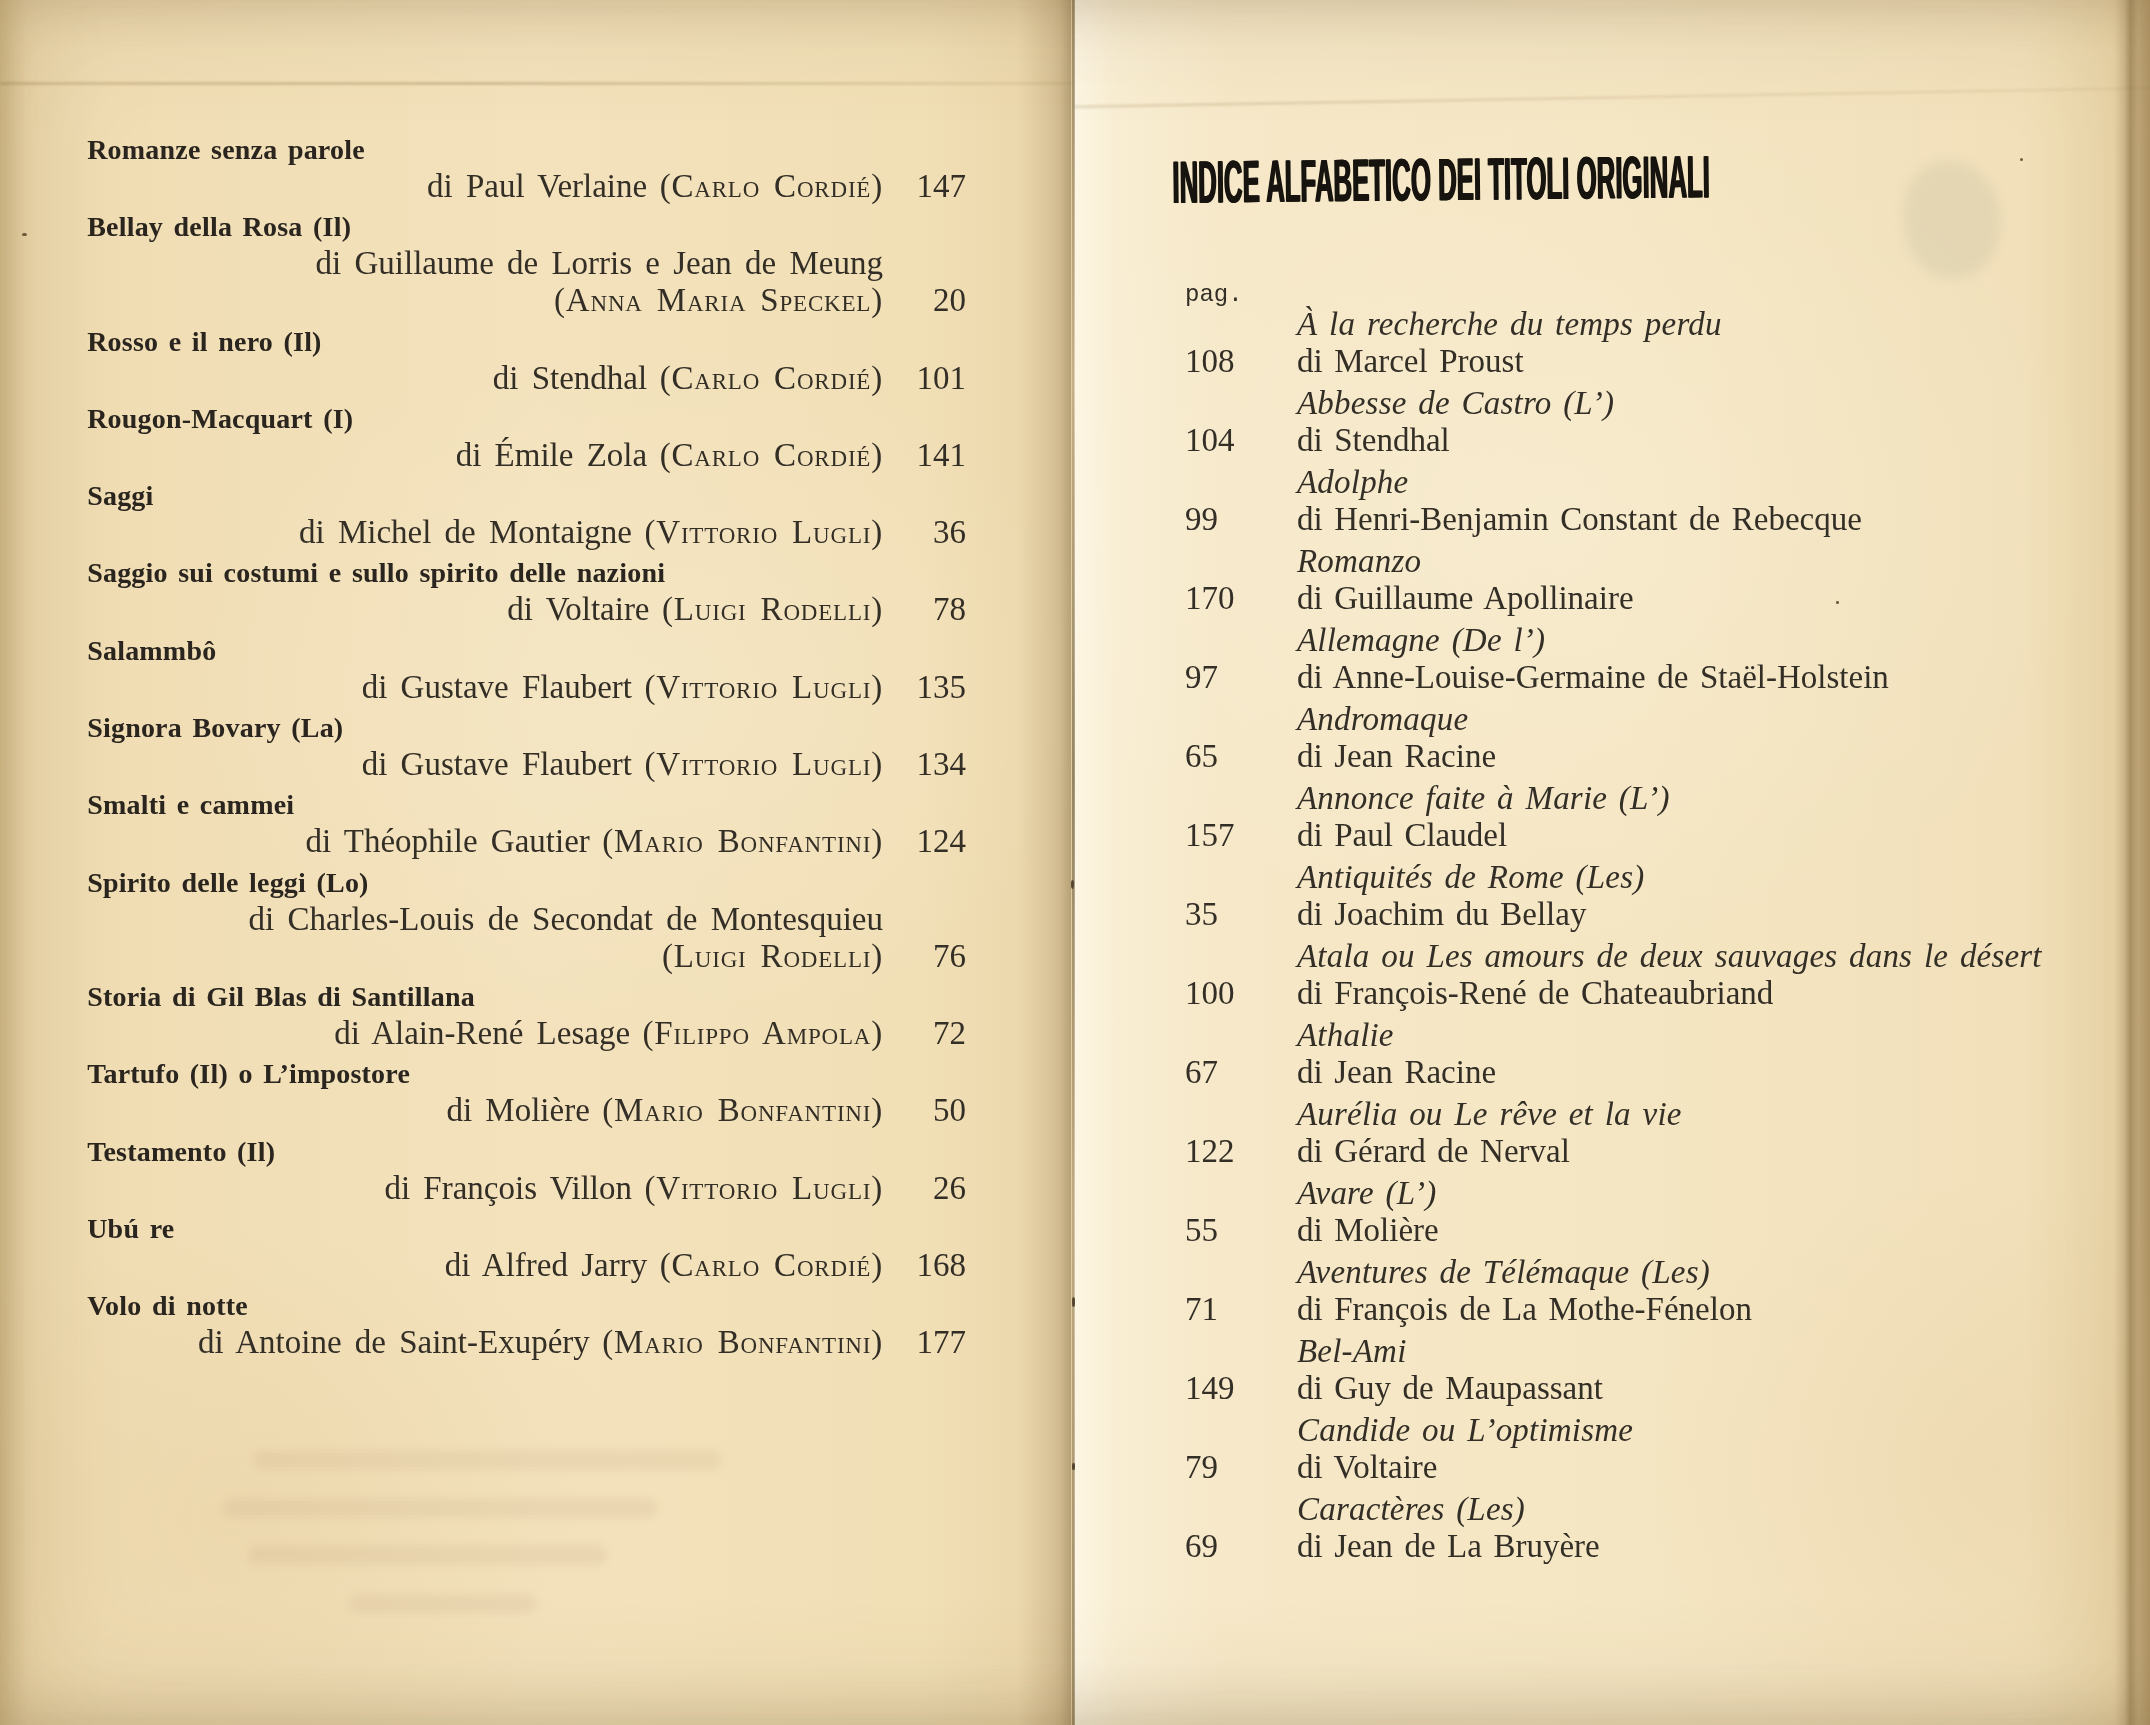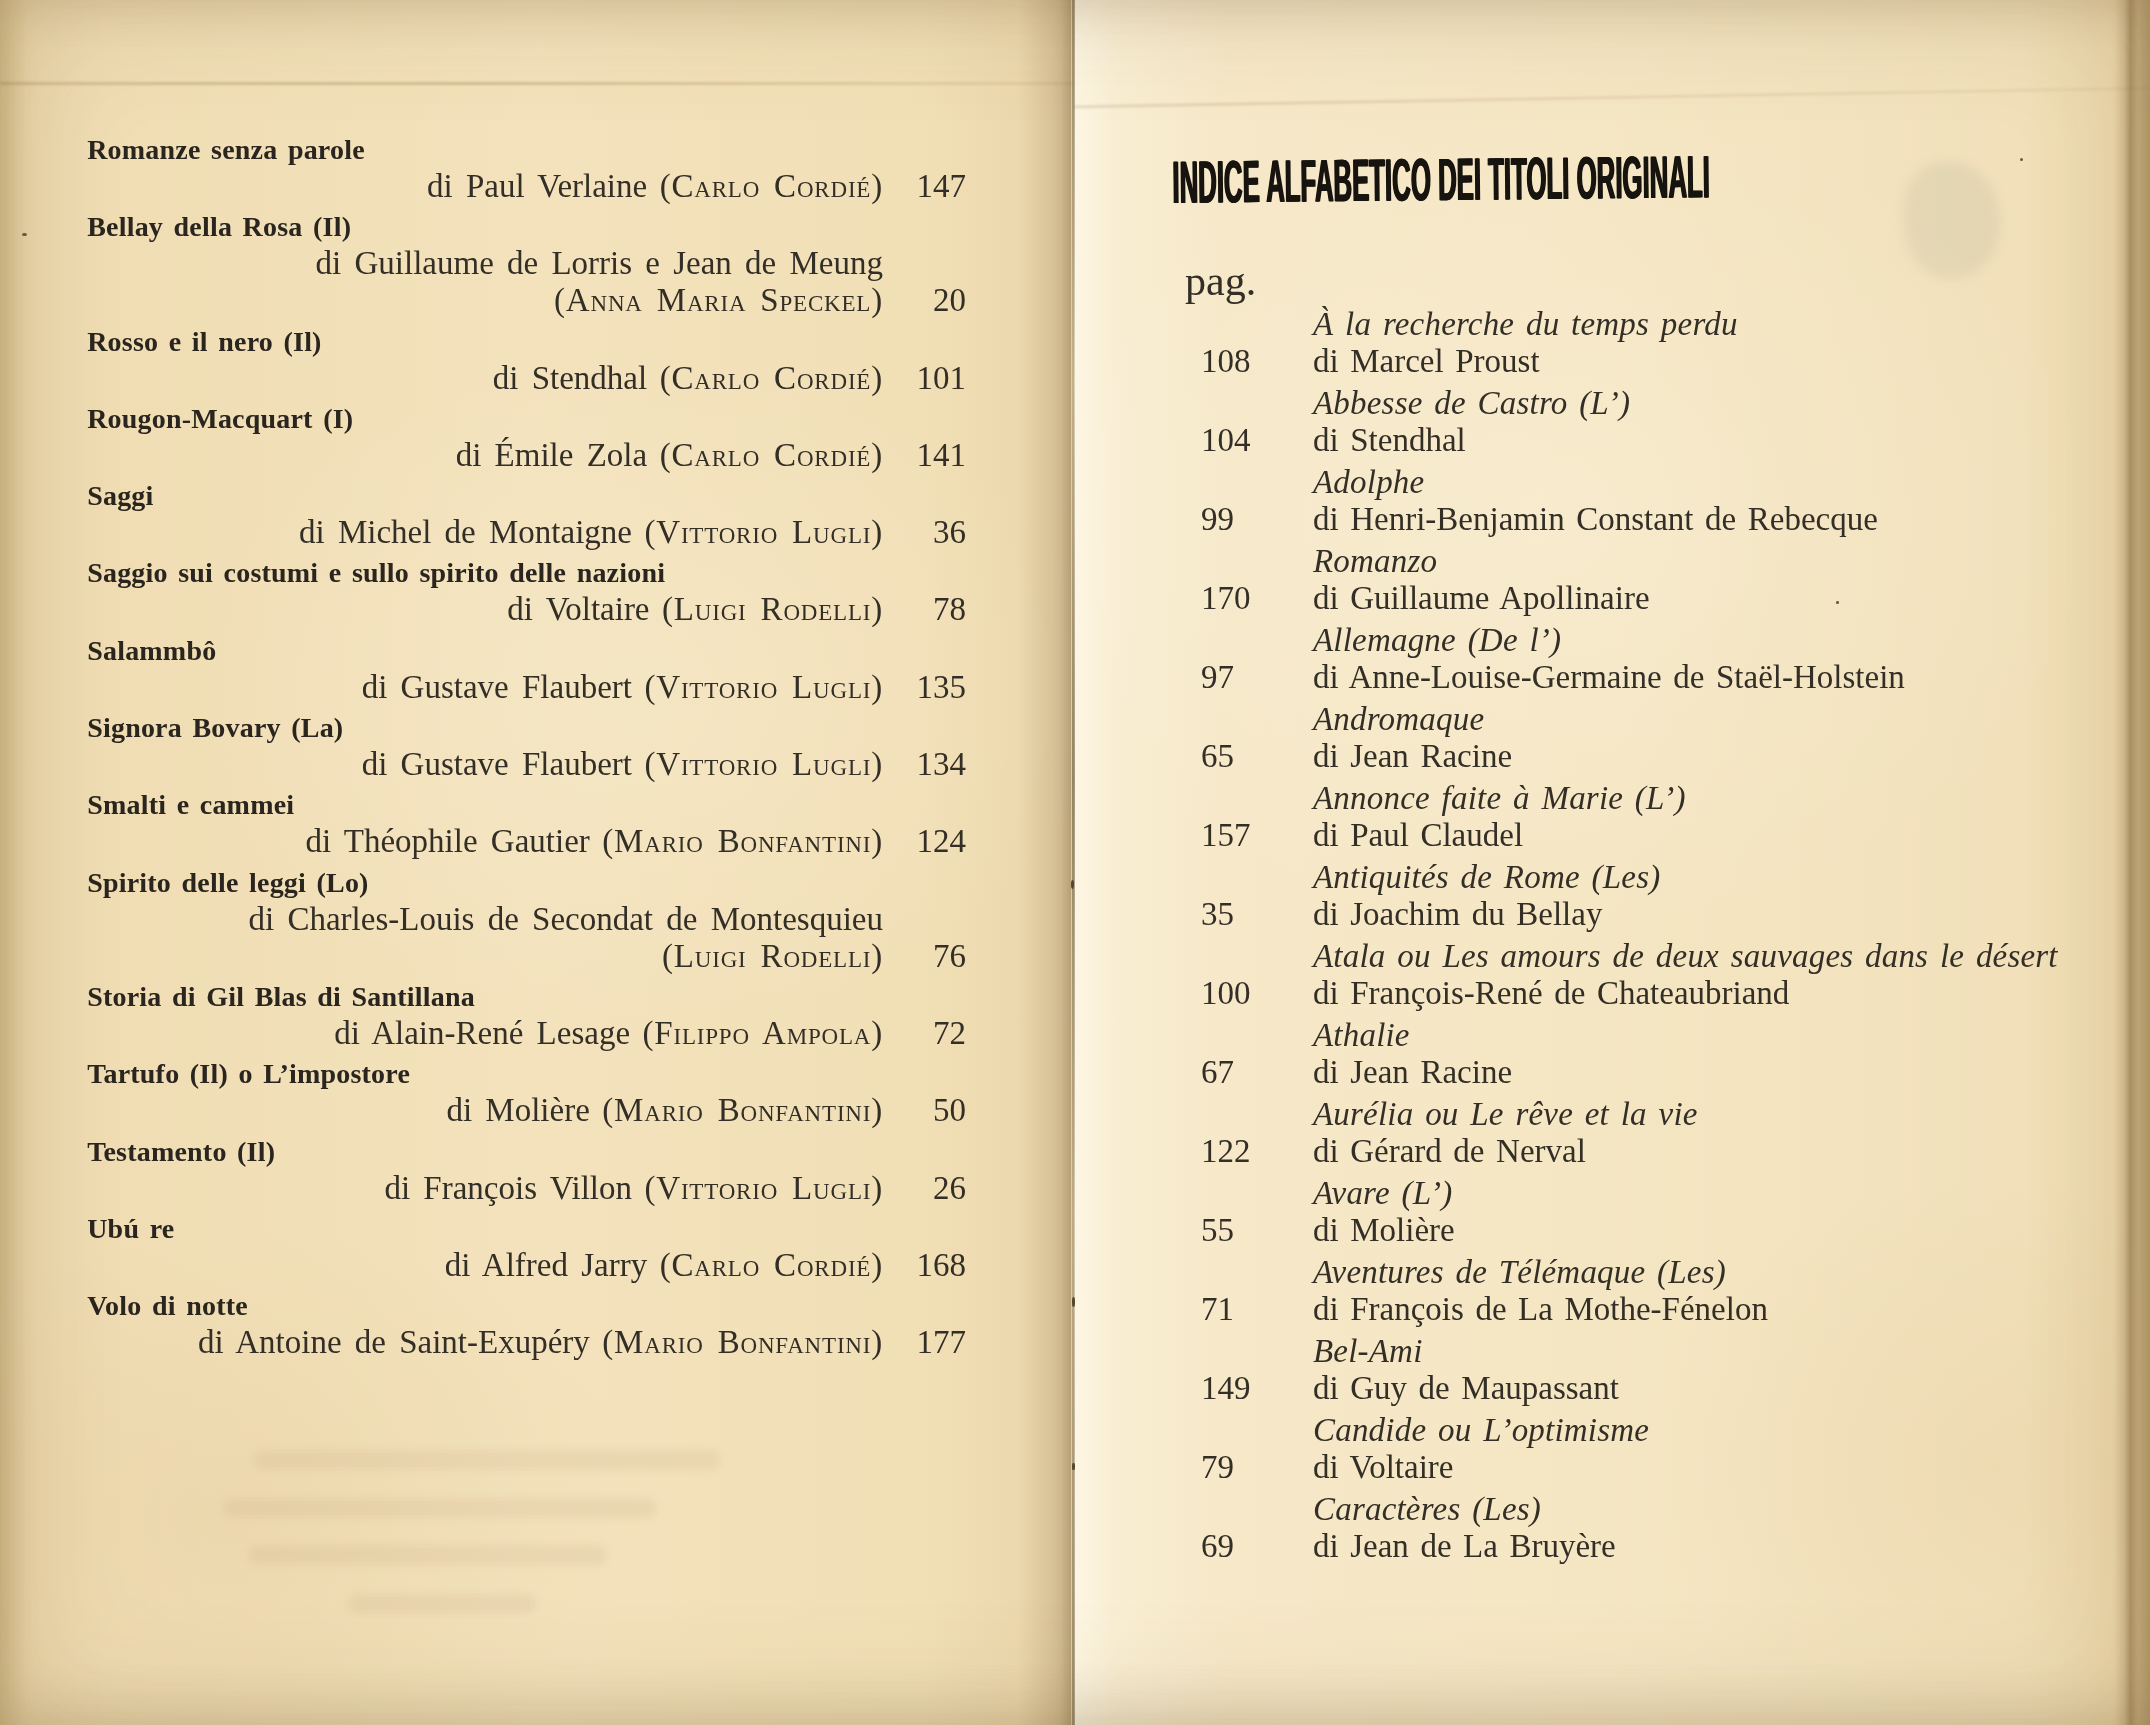--- a/index.html
+++ b/index.html
@@ -58,22 +58,22 @@
   .num{width:83px;text-align:right;flex:none;font-size:33px;}
 
   
   .idx-header{
     position:absolute;left:98px;top:153px;margin:0;
     font-family:"Liberation Sans",sans-serif;font-weight:700;font-size:60px;line-height:60px;
     color:#17140f;white-space:nowrap;letter-spacing:0px;
     transform:rotate(-0.6deg) scaleX(0.43);transform-origin:left top;
     text-shadow:1.7px 0 0 currentColor,-1.2px 0 0 currentColor;
   }
-  .pag-label{position:absolute;left:111px;top:263px;font-size:42px;line-height:37px;}
-  .ridx{position:absolute;left:127px;top:306px;width:948px;}
+  .pag-label{position:absolute;left:111px;top:276px;font-size:24px;line-height:37px;font-family:Liberation Mono, monospace;}
+  .ridx{position:absolute;left:111px;top:306px;width:948px;}
   .rentry{margin-bottom:5px;}
   .rl{display:flex;align-items:baseline;font-size:33px;line-height:37px;word-spacing:3.3px;white-space:nowrap;}
   .rnum{width:112px;flex:none;}
   .rtitle{font-style:italic;letter-spacing:0.2px;}
 
   
   .ghost{position:absolute;background:rgba(160,120,90,.10);filter:blur(4.2px);border-radius:7.5px;}
   .smudge{position:absolute;background:rgba(115,128,108,.11);filter:blur(5.8px);
           border-radius:45% 55% 50% 50%;}
   .speck{position:absolute;background:#6e5c40;border-radius:50%;}

